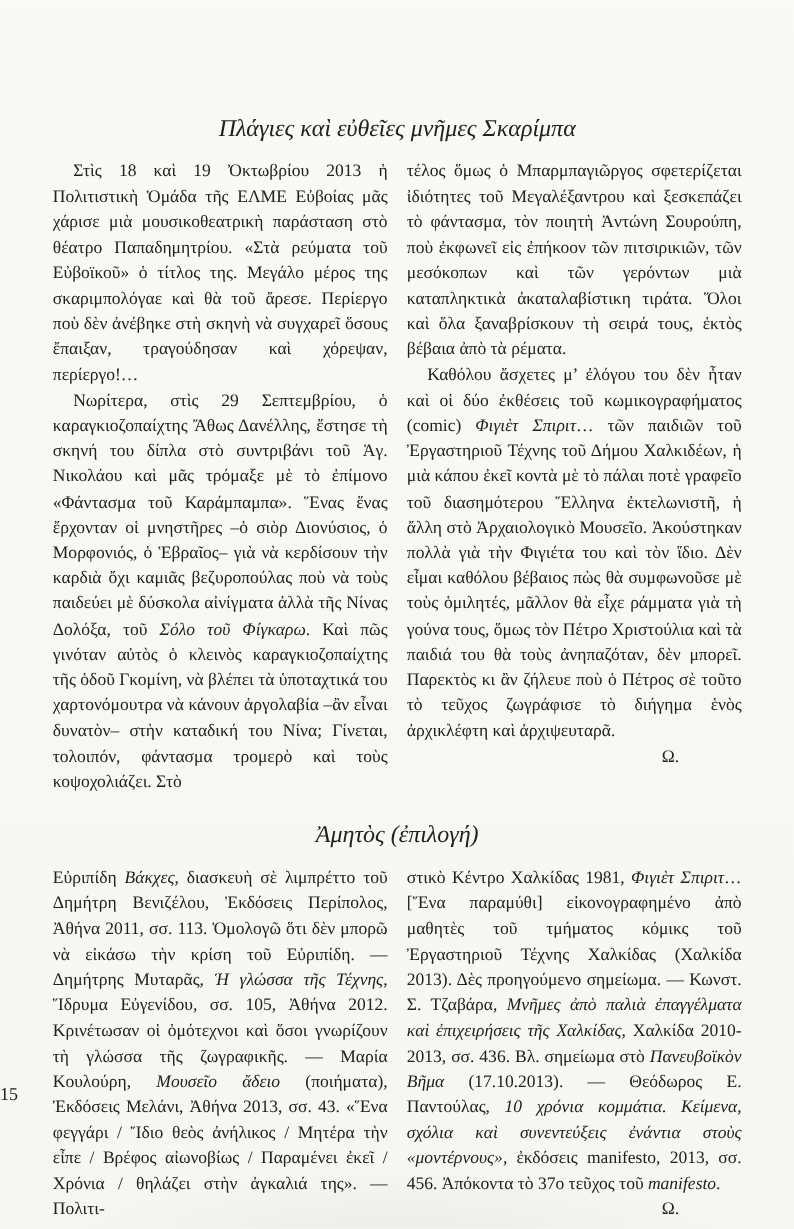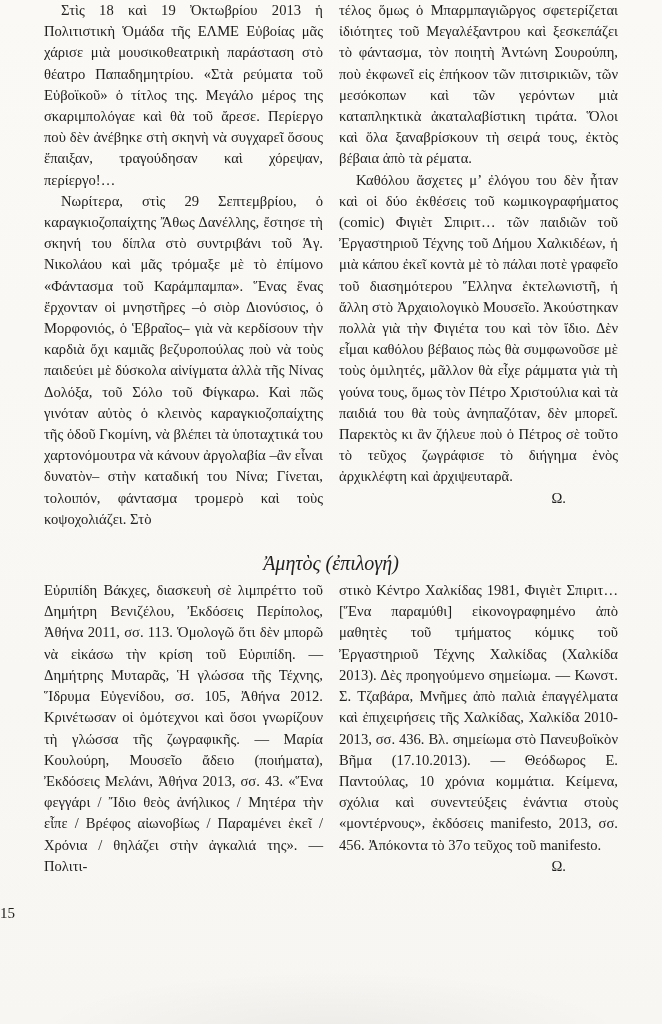--- a/index.html
+++ b/index.html
@@ -31,54 +31,57 @@
     font-style: italic;
   }
   .article-title.second {
     padding-top: 0;
     margin-top: 20px;
     margin-bottom: 4px;
   }
   .cols {
     display: flex;
     gap: 16px;
+    margin-top: 13px;
   }
   .col {
     flex: 1 1 0;
     min-width: 0;
     font-size: 14.6px;
     line-height: 21.2px;
     text-align: justify;
   }
   .col p.para {
     margin: 0;
   }
   .col p.para.indent {
     text-indent: 17px;
   }
   .col .it {
+    font-style: italic;
   }
   .col p.sig {
     margin: 0;
     text-align: right;
     padding-right: 52px;
   }
   .page-number {
     position: absolute;
     left: 0;
     right: 0;
     bottom: 102px;
     font-size: 15px;
   }
 </style>
 </head>
 <body>
 
 <div class="page">
 
+  <h1 class="article-title">Πλάγιες καὶ εὐθεῖες μνῆμες Σκαρίμπα</h1>
 
   <div class="cols">
     <div class="col">
         <p class="para indent"><span>Στὶς 18 καὶ 19 Ὀκτωβρίου 2013 ἡ Πολιτιστικὴ Ὁμάδα τῆς ΕΛΜΕ Εὐβοίας μᾶς χάρισε μιὰ μουσικοθεατρικὴ παράσταση στὸ θέατρο Παπαδημητρίου. «Στὰ ρεύματα τοῦ Εὐβοϊκοῦ» ὁ τίτλος της. Μεγάλο μέρος της σκαριμπολόγαε καὶ θὰ τοῦ ἄρεσε. Περίεργο ποὺ δὲν ἀνέβηκε στὴ σκηνὴ νὰ συγχαρεῖ ὅσους ἔπαιξαν, τραγούδησαν καὶ χόρεψαν, περίεργο!…</span></p>
         <p class="para indent"><span>Νωρίτερα, στὶς 29 Σεπτεμβρίου, ὁ καραγκιοζοπαίχτης Ἄθως Δανέλλης, ἔστησε τὴ σκηνή του δίπλα στὸ συντριβάνι τοῦ Ἁγ. Νικολάου καὶ μᾶς τρόμαξε μὲ τὸ ἐπίμονο «Φάντασμα τοῦ Καράμπαμπα». Ἕνας ἕνας ἔρχονταν οἱ μνηστῆρες –ὁ σιὸρ Διονύσιος, ὁ Μορφονιός, ὁ Ἑβραῖος– γιὰ νὰ κερδίσουν τὴν καρδιὰ ὄχι καμιᾶς βεζυροπούλας ποὺ νὰ τοὺς παιδεύει μὲ δύσκολα αἰνίγματα ἀλλὰ τῆς Νίνας Δολόξα, τοῦ </span><span class="it">Σόλο τοῦ Φίγκαρω</span><span>. Καὶ πῶς γινόταν αὐτὸς ὁ κλεινὸς καραγκιοζοπαίχτης τῆς ὁδοῦ Γκομίνη, νὰ βλέπει τὰ ὑποταχτικά του χαρτονόμουτρα νὰ κάνουν ἀργολαβία –ἂν εἶναι δυνατὸν– στὴν καταδική του Νίνα; Γίνεται, τολοιπόν, φάντασμα τρομερὸ καὶ τοὺς κοψοχολιάζει. Στὸ</span></p>
       </div>
     <div class="col">
         <p class="para"><span>τέλος ὅμως ὁ Μπαρμπαγιῶργος σφετερίζεται ἰδιότητες τοῦ Μεγαλέξαντρου καὶ ξεσκεπάζει τὸ φάντασμα, τὸν ποιητὴ Ἀντώνη Σουρούπη, ποὺ ἐκφωνεῖ εἰς ἐπήκοον τῶν πιτσιρικιῶν, τῶν μεσόκοπων καὶ τῶν γερόντων μιὰ καταπληκτικὰ ἀκαταλαβίστικη τιράτα. Ὅλοι καὶ ὅλα ξαναβρίσκουν τὴ σειρά τους, ἐκτὸς βέβαια ἀπὸ τὰ ρέματα.</span></p>
         <p class="para indent"><span>Καθόλου ἄσχετες μ’ ἐλόγου του δὲν ἦταν καὶ οἱ δύο ἐκθέσεις τοῦ κωμικογραφήματος (comic) </span><span class="it">Φιγιὲτ Σπιριτ</span><span>… τῶν παιδιῶν τοῦ Ἐργαστηριοῦ Τέχνης τοῦ Δήμου Χαλκιδέων, ἡ μιὰ κάπου ἐκεῖ κοντὰ μὲ τὸ πάλαι ποτὲ γραφεῖο τοῦ διασημότερου Ἕλληνα ἐκτελωνιστῆ, ἡ ἄλλη στὸ Ἀρχαιολογικὸ Μουσεῖο. Ἀκούστηκαν πολλὰ γιὰ τὴν Φιγιέτα του καὶ τὸν ἴδιο. Δὲν εἶμαι καθόλου βέβαιος πὼς θὰ συμφωνοῦσε μὲ τοὺς ὁμιλητές, μᾶλλον θὰ εἶχε ράμματα γιὰ τὴ γούνα τους, ὅμως τὸν Πέτρο Χριστούλια καὶ τὰ παιδιά του θὰ τοὺς ἀνηπαζόταν, δὲν μπορεῖ. Παρεκτὸς κι ἂν ζήλευε ποὺ ὁ Πέτρος σὲ τοῦτο τὸ τεῦχος ζωγράφισε τὸ διήγημα ἑνὸς ἀρχικλέφτη καὶ ἀρχιψευταρᾶ.</span></p>
         <p class="sig">Ω.</p>

